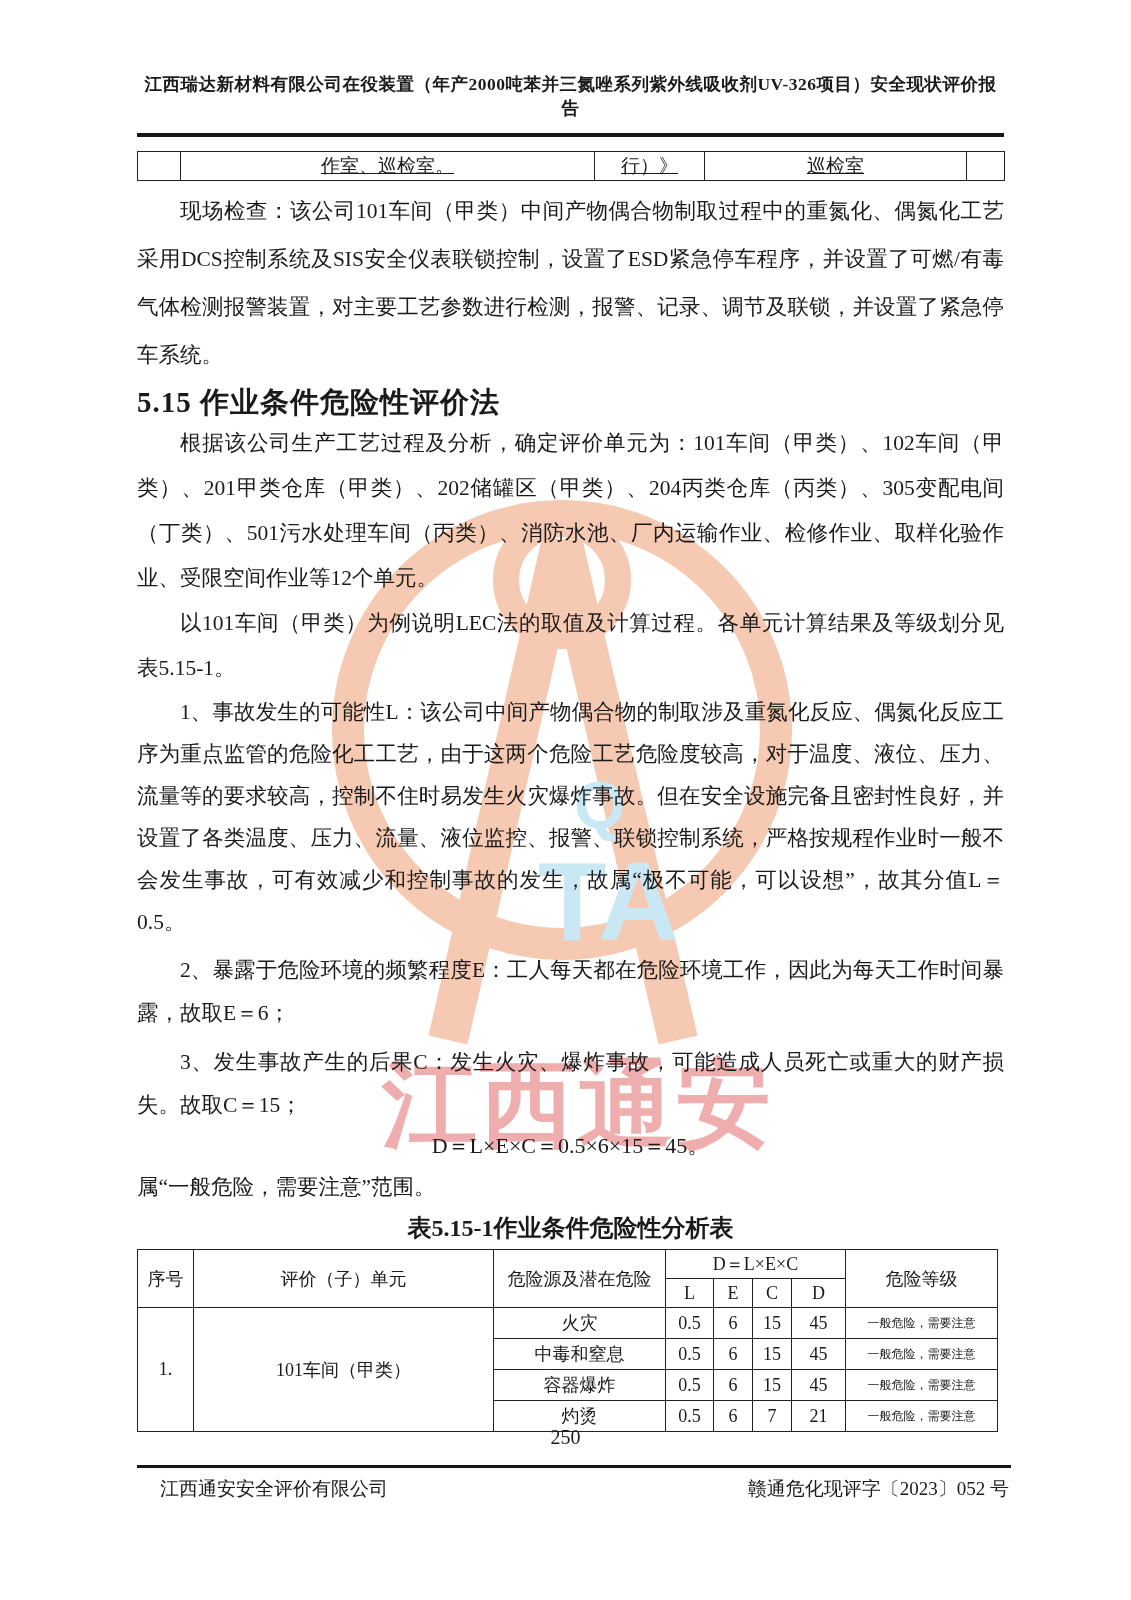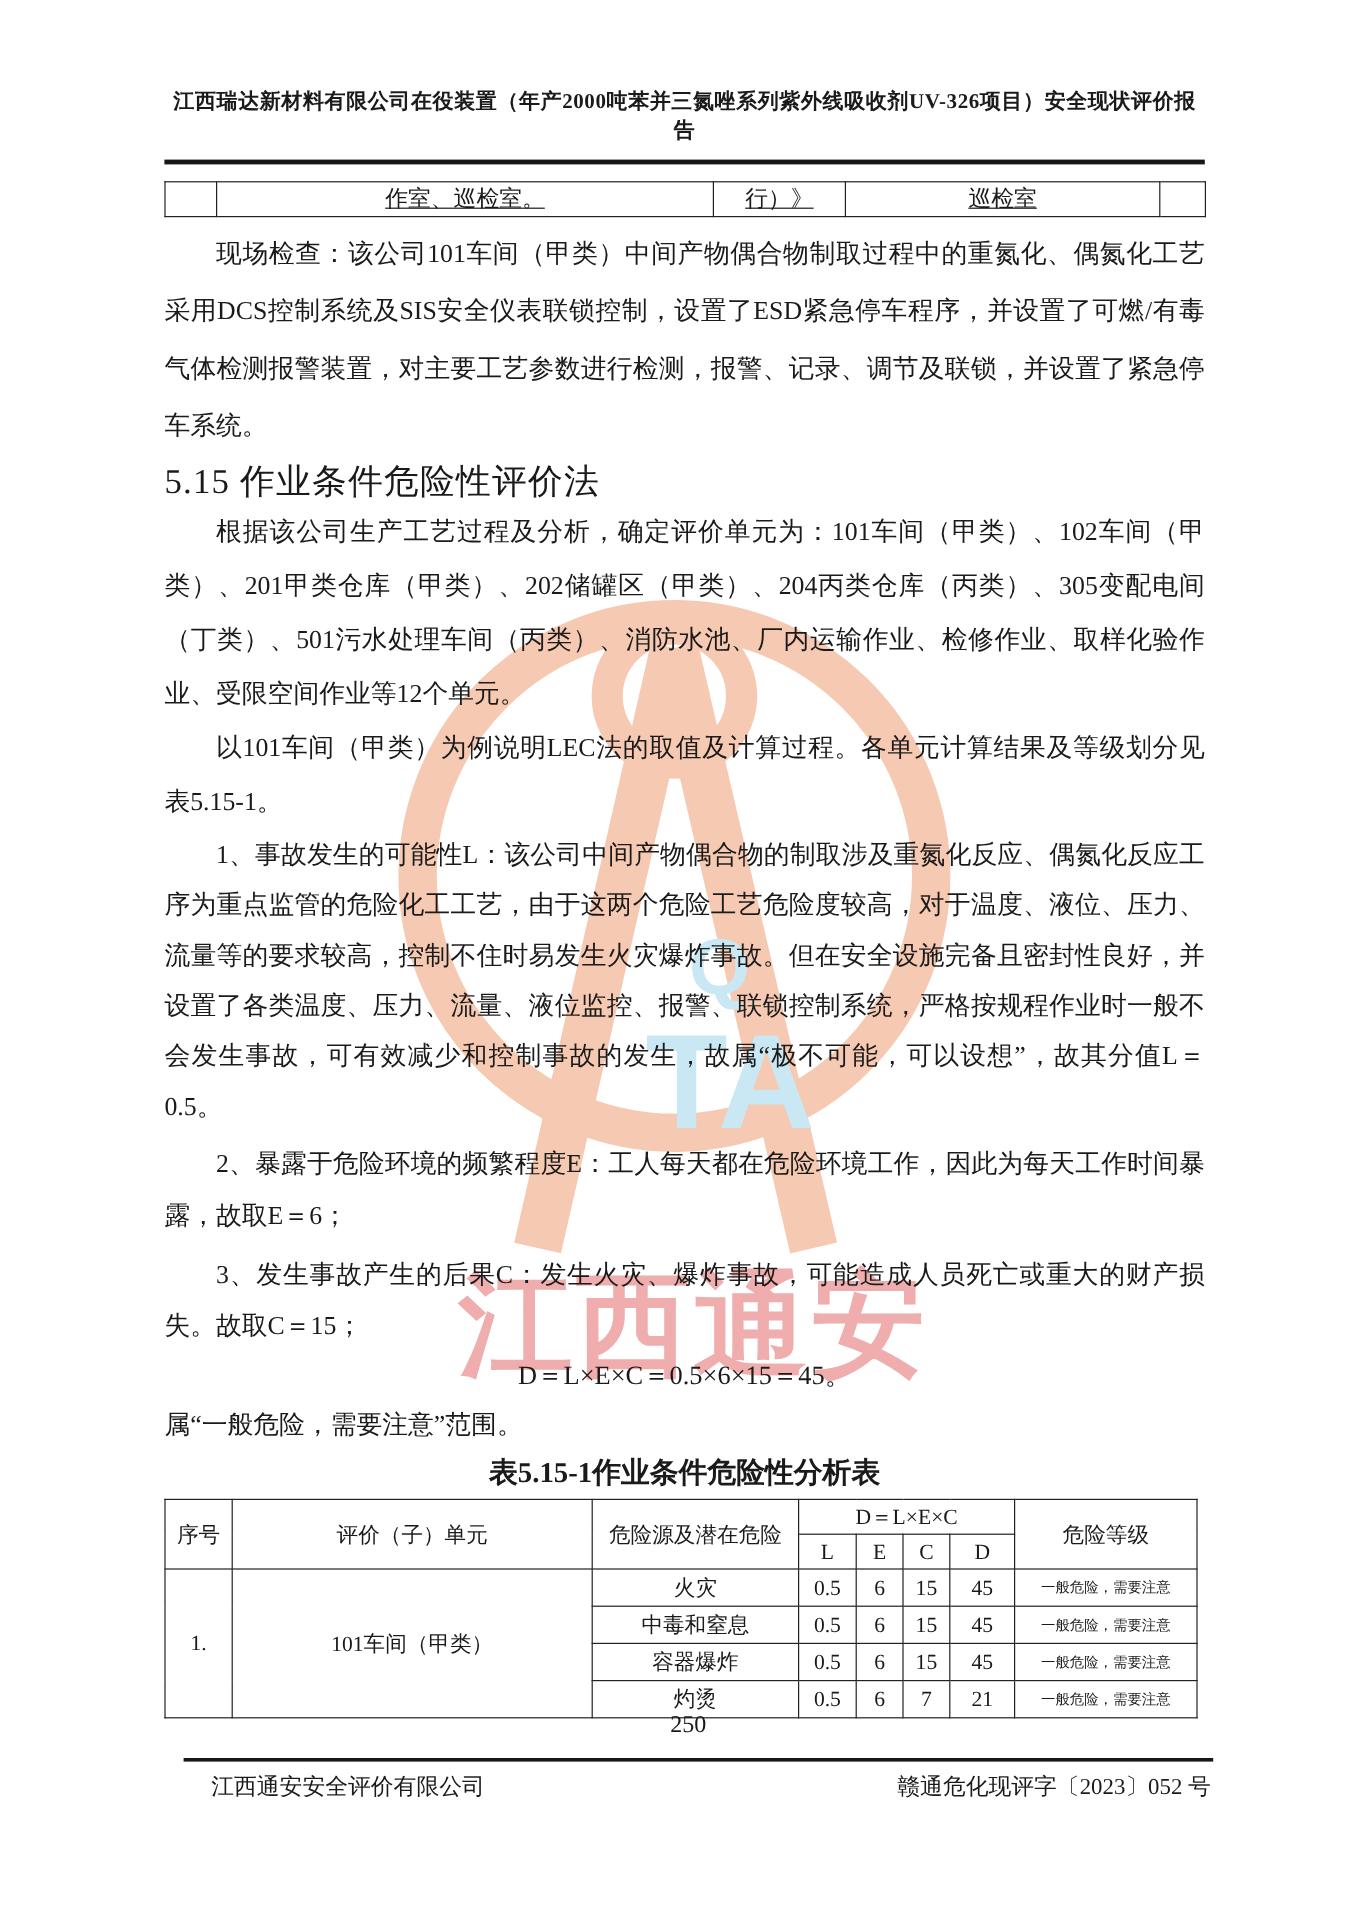--- a/index.html
+++ b/index.html
@@ -24,36 +24,36 @@
   
   .content{position:relative;z-index:1;padding:0 127px 10px 137px;}
   .doc-title{margin-top:72px;font-size:17.5px;font-weight:600;text-align:center;letter-spacing:0.5px;}
   .header-rule{height:4px;background:#171717;margin-top:13px;}
   table{border-collapse:collapse;}
   .frag-table{margin-top:14px;width:867px;table-layout:fixed;font-size:19px;text-decoration:underline;}
   .frag-table td{border:1.5px solid #222;height:28px;text-align:center;padding:0;}
   p{margin:0;font-size:21.5px;text-align:justify;text-indent:43px;}
   .p1{margin-top:6px;line-height:48px;}
   .section-heading{
-    margin-top:4px;font-size:29px;font-weight:normal;line-height:38px;
+    margin-top:4px;font-size:29px;font-weight:bold;line-height:38px;
     font-family:"Liberation Serif","DejaVu Serif",serif;letter-spacing:1px;
   }
   .p2,.p3{line-height:45px;}
   .p4{line-height:42px;}
   .p5,.p6{line-height:43px;margin-top:6px;}
   .formula{margin-top:2px;line-height:34px;text-align:center;text-indent:0;font-size:22px;}
   .p7{margin-top:4px;line-height:40px;text-indent:0;}
   .table-title{margin-top:6px;text-align:center;font-weight:bold;font-size:24px;text-indent:0;line-height:30px;}
   .lec-table{margin-top:6px;width:860px;table-layout:fixed;font-size:18px;}
   .lec-table td,.lec-table th{border:1.5px solid #222;text-align:center;padding:0 2px;font-weight:normal;}
   .lec-table .hrow th{height:28px;line-height:24px;}
   .lec-table td{height:30px;}
   .level-cell{font-size:12px;}
   
-  .footer{position:absolute;left:16px;right:0;top:1426px;z-index:1;}
+  .footer{position:absolute;left:0;right:0;top:1426px;z-index:1;}
   .page-number{text-align:center;font-size:20px;}
   .footer-rule{height:2.5px;background:#171717;margin:16px 120px 0 137px;}
   .footer-row{display:flex;justify-content:space-between;margin:8px 122px 0 160px;font-size:19px;}
 </style>
 </head>
 <body>
 
 <div class="page">
 
   <div class="watermark-layer">

